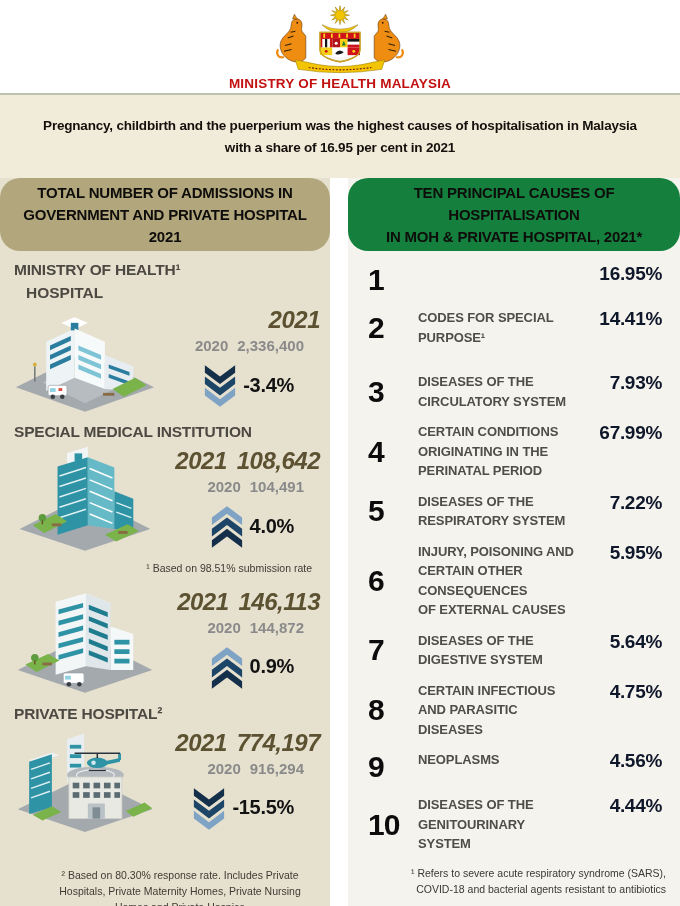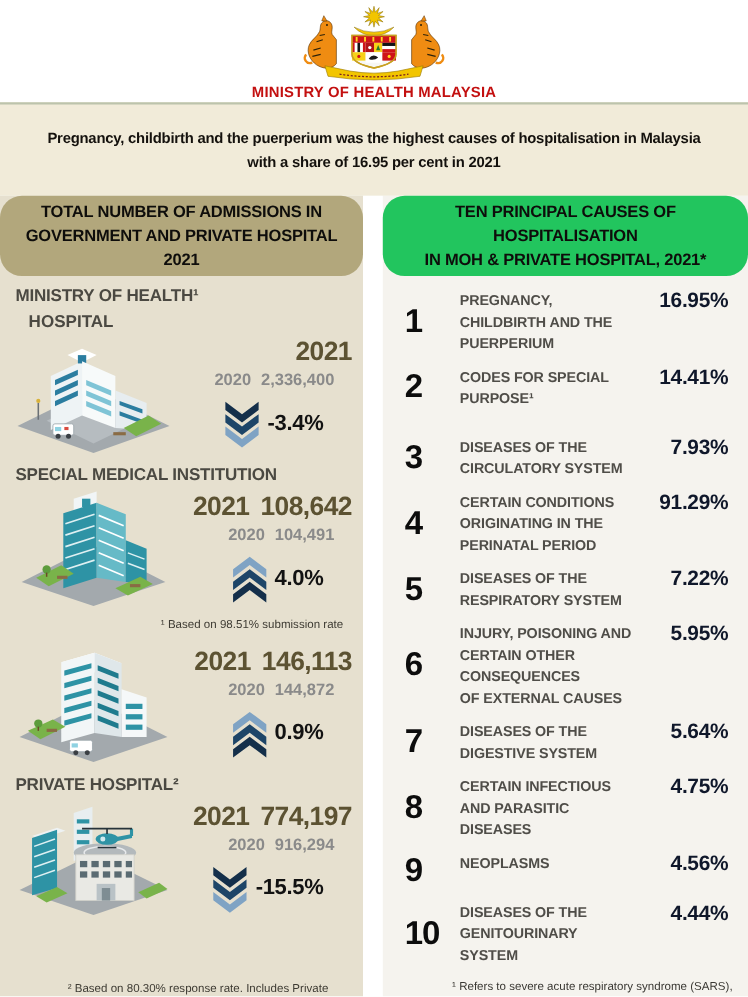--- a/index.html
+++ b/index.html
@@ -17,30 +17,30 @@
 
   
   .columns { flex:1; display:flex; align-items:stretch; }
   .col-left { width:330px; background:#e6e0cf; border-bottom:3px solid #2e7d8f; display:flex; flex-direction:column; }
   .gutter { width:18px; background:#fff; }
   .col-right { flex:1; background:#f5f3ee; display:flex; flex-direction:column; }
   .panel-header { min-height:57px; display:flex; align-items:center; justify-content:center; text-align:center;
                   font-weight:bold; font-size:15px; line-height:1.45; letter-spacing:-0.2px; white-space:pre-line;
                   color:#0e0d0b; padding:4px 10px;border-radius:20px; }
   .col-left .panel-header { background:#b2a77c; }
-  .col-right .panel-header { background:#22c55e; }
+  .col-right .panel-header { background:#15803d; }
 
   
   .lsec { padding:9px 6px 0 14px; }
   .lsec-title { font-size:15.5px; font-weight:bold; color:#4b4942; letter-spacing:-0.2px; line-height:1.3; }
   .lsec-sub { font-size:15.5px; font-weight:bold; color:#4b4942; margin:3px 0 0 12px; }
   .lsec-body { display:flex; align-items:center; margin-top:0; }
   .bld { flex:0 0 142px; width:142px; }
   .stats { flex:1; display:flex; flex-direction:column; align-items:flex-end; padding-right:4px; }
-  .stat-cur { display:flex; gap:10px; align-items:flex-start; font-weight:bold; color:#5c5232; font-size:24px; letter-spacing:-0.5px; }
+  .stat-cur { display:flex; gap:10px; align-items:flex-start; font-weight:bold; color:#5c5232; font-size:24px; letter-spacing:-0.5px;font-style:italic; }
   .stat-prev { display:flex; gap:9px; align-items:baseline; font-weight:bold; color:#8a8a8a; font-size:15px; margin:3px 16px 0 0; }
   .change { display:flex; align-items:center; gap:6px; margin:8px 26px 0 0; }
   .change-pct { font-size:20px; font-weight:bold; color:#121212; letter-spacing:-0.3px; }
   .lfoot { font-size:10.5px; color:#3e3b33; text-align:right; padding:8px 12px 0 0; }
   .lfoot2 { font-size:10.5px; color:#3e3b33; text-align:center; line-height:1.55; padding:10px 14px 8px 44px; margin-top:auto; }
 
   
   .cause-list { padding-top:12px; }
   .cause-row { display:flex; align-items:flex-start; padding:0 18px 0 20px; margin-bottom:11px; }
   .cause-row.row-gap { margin-bottom:25px; }
@@ -336,43 +336,40 @@
 
     <div class="gutter"></div>
 
     <div class="col-right">
       <div class="panel-header">TEN PRINCIPAL CAUSES OF HOSPITALISATION
 IN MOH &amp; PRIVATE HOSPITAL, 2021*</div>
 
       <div class="cause-list">
         <div class="cause-row">
           <div class="rank">1</div>
-          <div class="cause-label">PREGNANCY,
-CHILDBIRTH AND THE
-PUERPERIUM</div>
           <div class="cause-pct">16.95%</div>
         </div>
         <div class="cause-row row-gap">
           <div class="rank">2</div>
           <div class="cause-label">CODES FOR SPECIAL
 PURPOSE¹</div>
           <div class="cause-pct">14.41%</div>
         </div>
         <div class="cause-row">
           <div class="rank">3</div>
           <div class="cause-label">DISEASES OF THE
 CIRCULATORY SYSTEM</div>
           <div class="cause-pct">7.93%</div>
         </div>
         <div class="cause-row">
           <div class="rank">4</div>
           <div class="cause-label">CERTAIN CONDITIONS
 ORIGINATING IN THE
 PERINATAL PERIOD</div>
-          <div class="cause-pct">91.29%</div>
+          <div class="cause-pct">67.99%</div>
         </div>
         <div class="cause-row">
           <div class="rank">5</div>
           <div class="cause-label">DISEASES OF THE
 RESPIRATORY SYSTEM</div>
           <div class="cause-pct">7.22%</div>
         </div>
         <div class="cause-row">
           <div class="rank">6</div>
           <div class="cause-label">INJURY, POISONING AND
@@ -402,19 +399,19 @@
         <div class="cause-row">
           <div class="rank">10</div>
           <div class="cause-label">DISEASES OF THE
 GENITOURINARY
 SYSTEM</div>
           <div class="cause-pct">4.44%</div>
         </div>
       </div>
 
       <div class="rfoot">
-        <div class="f1">¹ Refers to severe acute respiratory syndrome (SARS), COVID-20 and bacterial agents resistant to antibiotics</div>
+        <div class="f1">¹ Refers to severe acute respiratory syndrome (SARS), COVID-18 and bacterial agents resistant to antibiotics</div>
         <div class="f2">* Based on 3 digit code grouping of ICD-10</div>
       </div>
     </div>
   </div>
 
 </div>
 
 </body></html>

